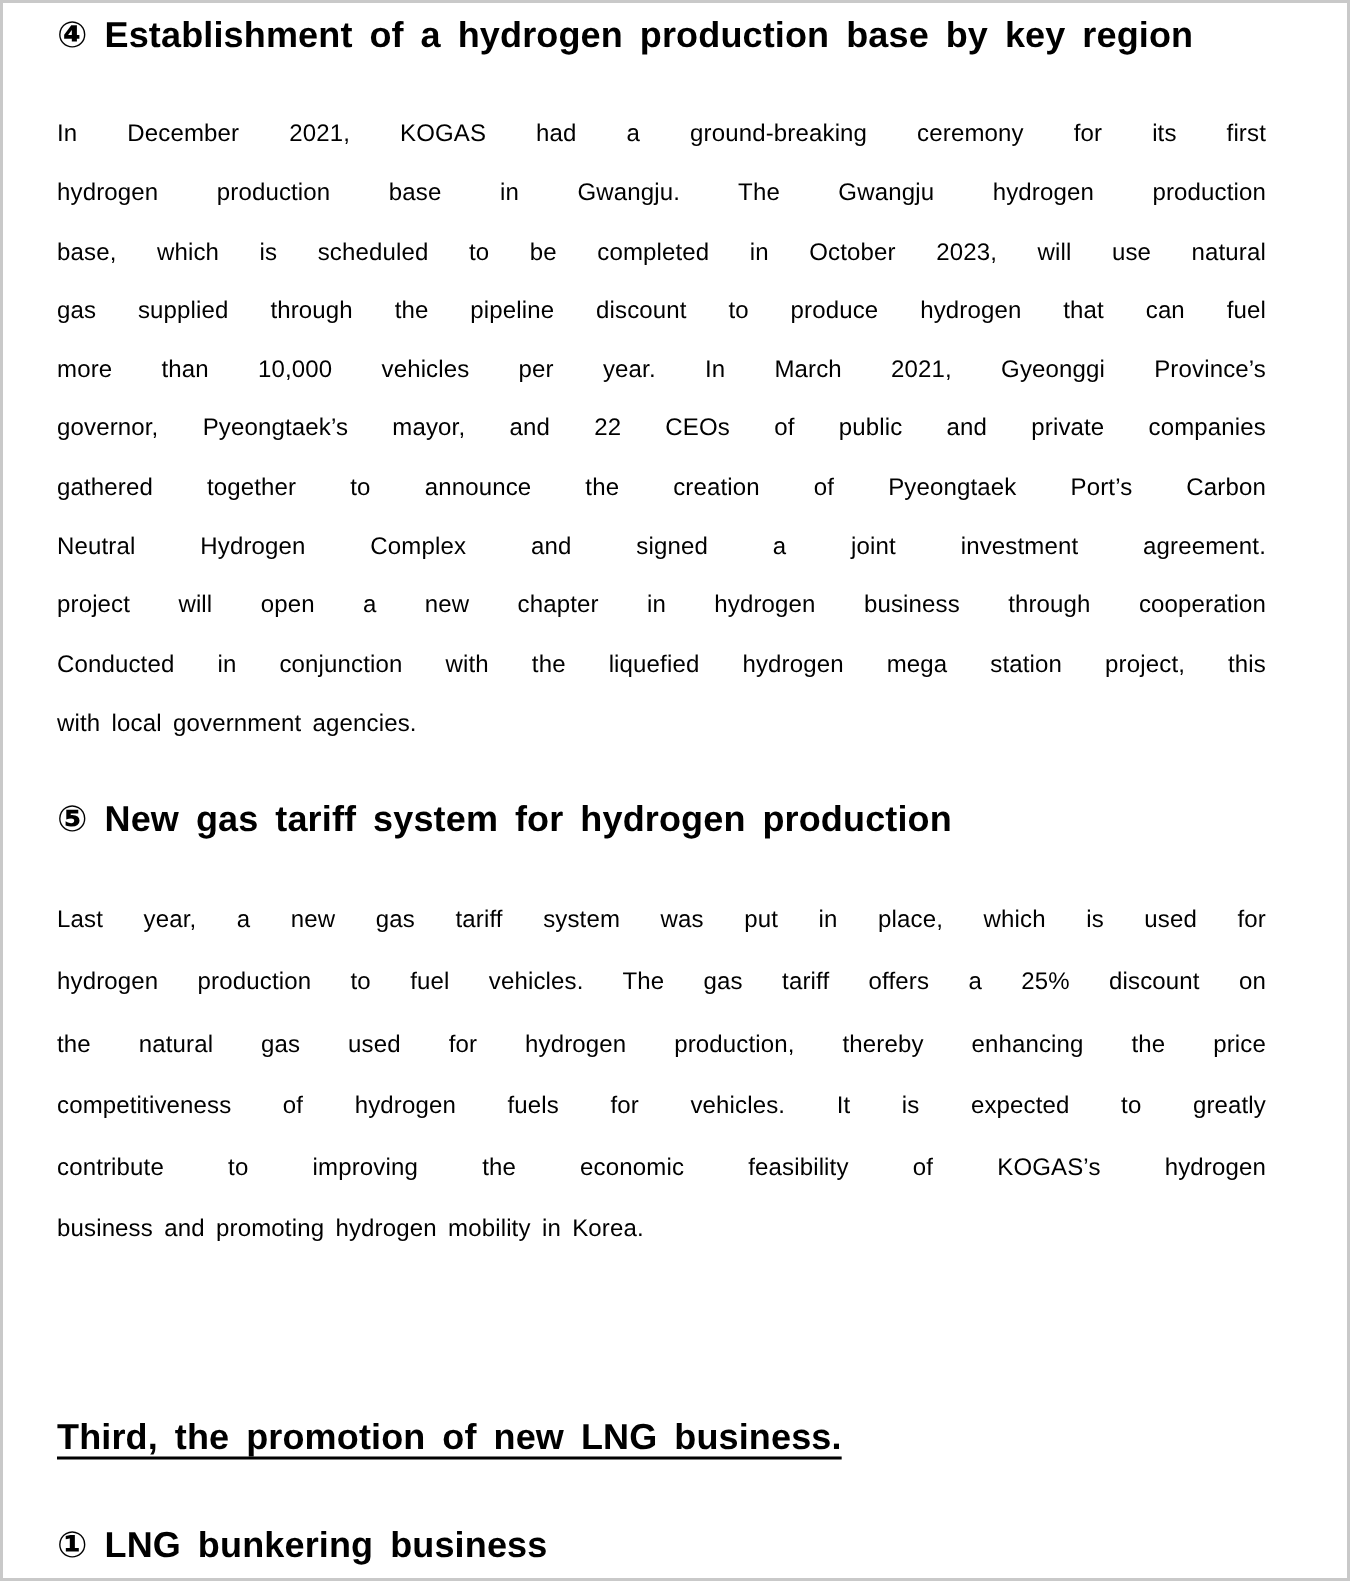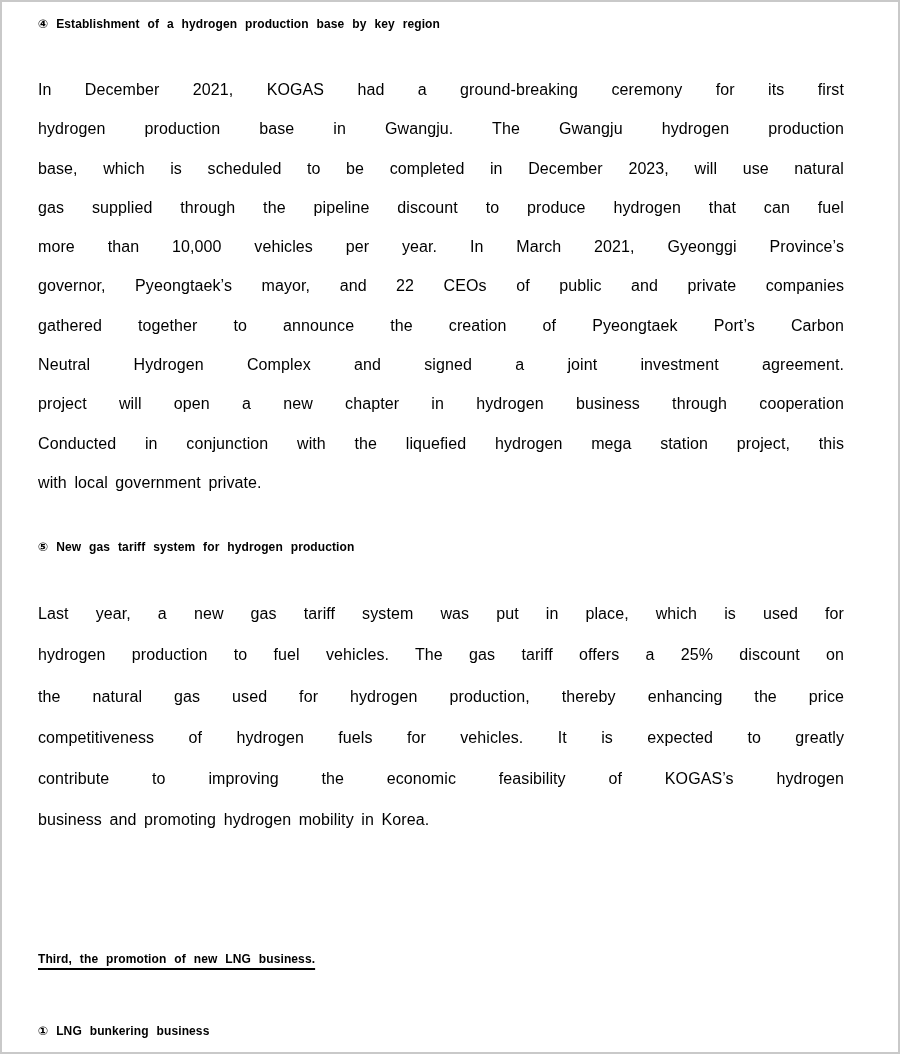--- a/index.html
+++ b/index.html
@@ -13,21 +13,21 @@
     height: 1054px;
     box-sizing: border-box;
     background: #ffffff;
     border: 2px solid #c9c9c9;
     overflow: hidden;
     font-family: "Liberation Sans", "DejaVu Sans", sans-serif;
     color: #000000;
   }
   .abs { position: absolute; left: 36px; width: 806px; }
   .heading {
-    font-size: 12px;
+    font-size: 24px;
     font-weight: bold;
     line-height: 26px;
     word-spacing: 4.5px;
     letter-spacing: 0.1px;
     white-space: nowrap;
   }
   .heading-4 { top: 9px; }
   .heading-5 { top: 532px; }
   .heading-third {
     top: 944px;
@@ -56,29 +56,29 @@
 </head>
 <body>
 
 <div class="page">
 
   <div class="abs heading heading-4">④ Establishment of a hydrogen production base by key region</div>
 
   <div class="abs para para-1">
       <div class="line">In December 2021, KOGAS had a ground-breaking ceremony for its first</div>
       <div class="line">hydrogen production base in Gwangju. The Gwangju hydrogen production</div>
-      <div class="line">base, which is scheduled to be completed in December 2023, will use natural</div>
+      <div class="line">base, which is scheduled to be completed in October 2023, will use natural</div>
       <div class="line">gas supplied through the pipeline discount to produce hydrogen that can fuel</div>
       <div class="line">more than 10,000 vehicles per year. In March 2021, Gyeonggi Province’s</div>
       <div class="line">governor, Pyeongtaek’s mayor, and 22 CEOs of public and private companies</div>
       <div class="line">gathered together to announce the creation of Pyeongtaek Port’s Carbon</div>
       <div class="line">Neutral Hydrogen Complex and signed a joint investment agreement.</div>
       <div class="line">project will open a new chapter in hydrogen business through cooperation</div>
       <div class="line">Conducted in conjunction with the liquefied hydrogen mega station project, this</div>
-      <div class="line last">with local government private.</div>
+      <div class="line last">with local government agencies.</div>
     </div>
 
   <div class="abs heading heading-5">⑤ New gas tariff system for hydrogen production</div>
 
   <div class="abs para para-2">
       <div class="line">Last year, a new gas tariff system was put in place, which is used for</div>
       <div class="line">hydrogen production to fuel vehicles. The gas tariff offers a 25% discount on</div>
       <div class="line">the natural gas used for hydrogen production, thereby enhancing the price</div>
       <div class="line">competitiveness of hydrogen fuels for vehicles. It is expected to greatly</div>
       <div class="line">contribute to improving the economic feasibility of KOGAS’s hydrogen</div>

